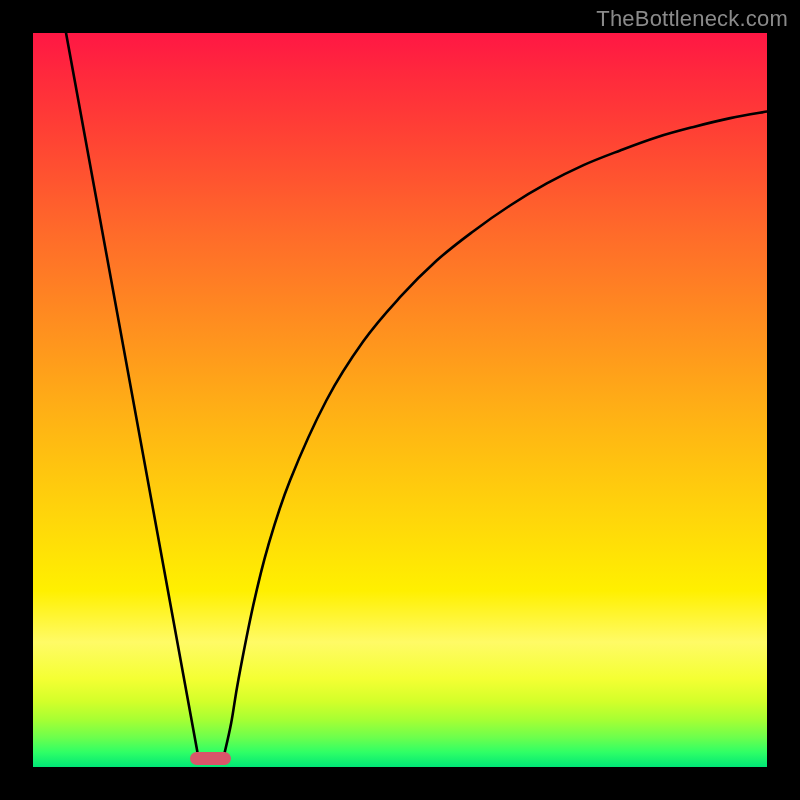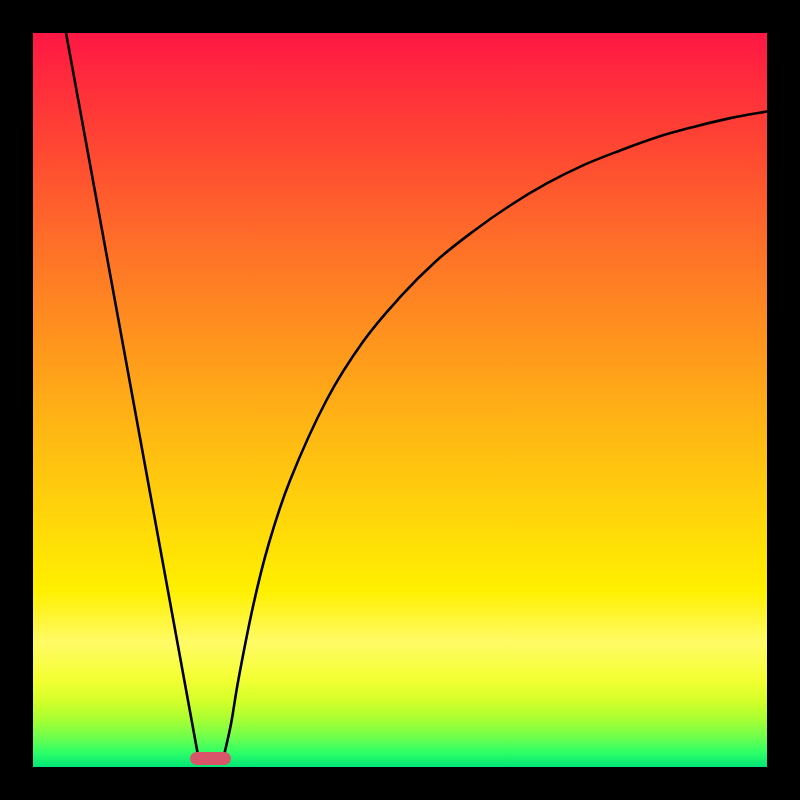--- a/index.html
+++ b/index.html
@@ -75,14 +75,15 @@
   <div class="plot-area">
 
     <svg class="curve" viewBox="0 0 734 734" preserveAspectRatio="none">
       <path d="M 33.03 0 L 165.15 722.99 L 190.84 722.99 C 192.1612 717.0446000000001 195.5376 703.8326000000001 198.18 689.96 C 200.82240000000002 676.0874 201.55640000000002 667.0591999999999 205.52 645.92 C 209.4836 624.7808 214.9152 596.3016 220.2 572.52 C 225.48479999999998 548.7384 228.274 536.2603999999999 234.88 513.8 C 241.486 491.33959999999996 246.33039999999997 474.164 256.9 447.74 C 267.46959999999996 421.31600000000003 280.38800000000003 392.1028 293.6 367 C 306.812 341.8972 317.088 326.77680000000004 330.3 308.28000000000003 C 343.512 289.7832 353.788 278.77320000000003 367 264.24 C 380.212 249.70680000000002 390.48800000000006 239.4308 403.70000000000005 227.54000000000002 C 416.91200000000003 215.64920000000004 427.188 208.08900000000006 440.4 198.18000000000006 C 453.61199999999997 188.27100000000007 463.88800000000003 181.07780000000002 477.1 172.49 C 490.312 163.9022 500.58799999999997 157.73660000000004 513.8 150.47000000000003 C 527.012 143.20340000000002 537.288 138.0654 550.5 132.12 C 563.712 126.17460000000001 573.988 122.46056000000004 587.2 117.44000000000005 C 600.412 112.41944000000007 610.688 108.45584000000008 623.9 104.22800000000007 C 637.112 100.00016000000005 647.388 97.38712000000001 660.6 93.952 C 673.812 90.51687999999999 684.088 87.91852 697.3 85.144 C 710.512 82.36948000000001 727.394 79.72708000000002 734 78.53800000000001 " fill="none" stroke="#000" stroke-width="2.6" stroke-linejoin="round" stroke-linecap="round"></path>
     </svg>
 
     <div class="marker" style="width: 41.104px; height: 13.212px; left: 157.076px; top: 718.586px; background: rgb(217, 86, 106);"></div>
 
   </div>
 
+  <div class="watermark">TheBottleneck.com</div>
 
 </div>
 
 </body></html>

